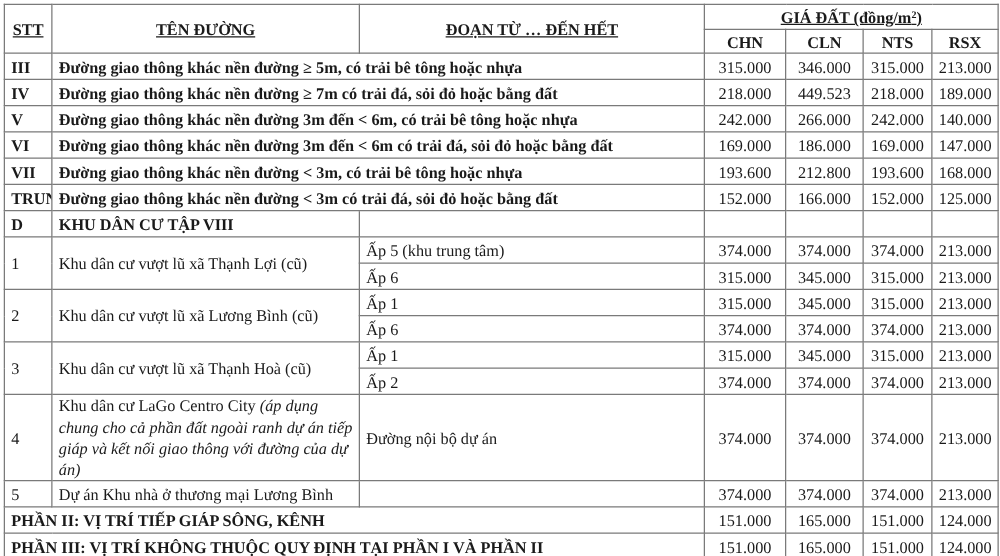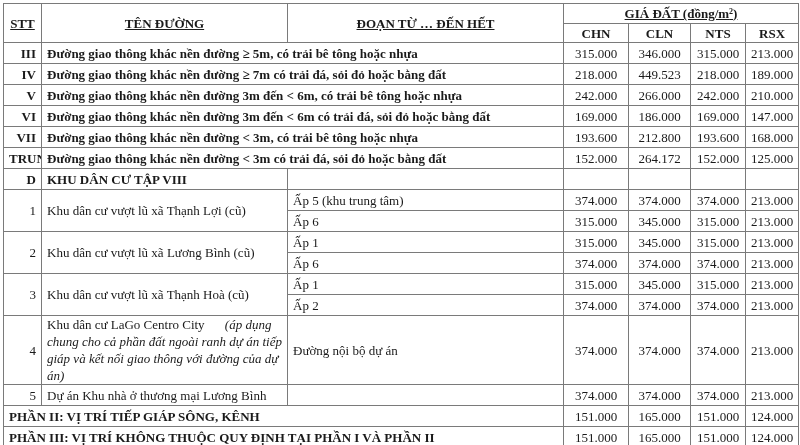--- a/index.html
+++ b/index.html
@@ -7,25 +7,25 @@
   table.price {
     position:absolute; left:3px; top:3px;
     border-collapse:collapse; table-layout:fixed;
     width:795px; font-size:13px;
   }
   table.price td, table.price th {
     border:1px solid #7a7a7a; padding:0 5px; line-height:15px;
     overflow:hidden; white-space:nowrap;
   }
   th { font-weight:bold; text-align:center; }
-  .c { text-align:right; }
+  .c { text-align:left; }
   .b { font-weight:bold; }
   .num { text-align:center; }
   .wrap { white-space:normal !important; line-height:17px !important; }
-  .it { font-style:italic;margin-left:17px; }
+  .it { font-style:italic; }
   .hdr1 { height:20px;text-decoration:underline; }
   .hdr2 { height:19px; }
   .r22 { height:21px; }
   .r4 { height:50px; }
   sup { font-size:8px; vertical-align:4px; line-height:0; }
 </style>
 </head>
 <body>
 
 <table class="price">
@@ -69,21 +69,21 @@
       <td class="num">449.523</td>
       <td class="num">218.000</td>
       <td class="num">189.000</td>
     </tr>
     <tr class="r22">
       <td class="c b">V</td>
       <td colspan="2" class="b">Đường giao thông khác nền đường 3m đến &lt; 6m, có trải bê tông hoặc nhựa</td>
       <td class="num">242.000</td>
       <td class="num">266.000</td>
       <td class="num">242.000</td>
-      <td class="num">210.000</td>
+      <td class="num">140.000</td>
     </tr>
     <tr class="r22">
       <td class="c b">VI</td>
       <td colspan="2" class="b">Đường giao thông khác nền đường 3m đến &lt; 6m có trải đá, sỏi đỏ hoặc bằng đất</td>
       <td class="num">169.000</td>
       <td class="num">186.000</td>
       <td class="num">169.000</td>
       <td class="num">147.000</td>
     </tr>
     <tr class="r22">
@@ -91,21 +91,21 @@
       <td colspan="2" class="b">Đường giao thông khác nền đường  &lt; 3m, có trải bê tông hoặc nhựa</td>
       <td class="num">193.600</td>
       <td class="num">212.800</td>
       <td class="num">193.600</td>
       <td class="num">168.000</td>
     </tr>
     <tr class="r22">
       <td class="c b">TRUNG</td>
       <td colspan="2" class="b">Đường giao thông khác nền đường &lt; 3m có trải đá, sỏi đỏ hoặc bằng đất</td>
       <td class="num">152.000</td>
-      <td class="num">264.172</td>
+      <td class="num">166.000</td>
       <td class="num">152.000</td>
       <td class="num">125.000</td>
     </tr>
 
     <tr class="r22">
       <td class="c b">D</td>
       <td class="b">KHU DÂN CƯ TẬP VIII</td>
       <td></td>
       <td></td>
       <td></td>

